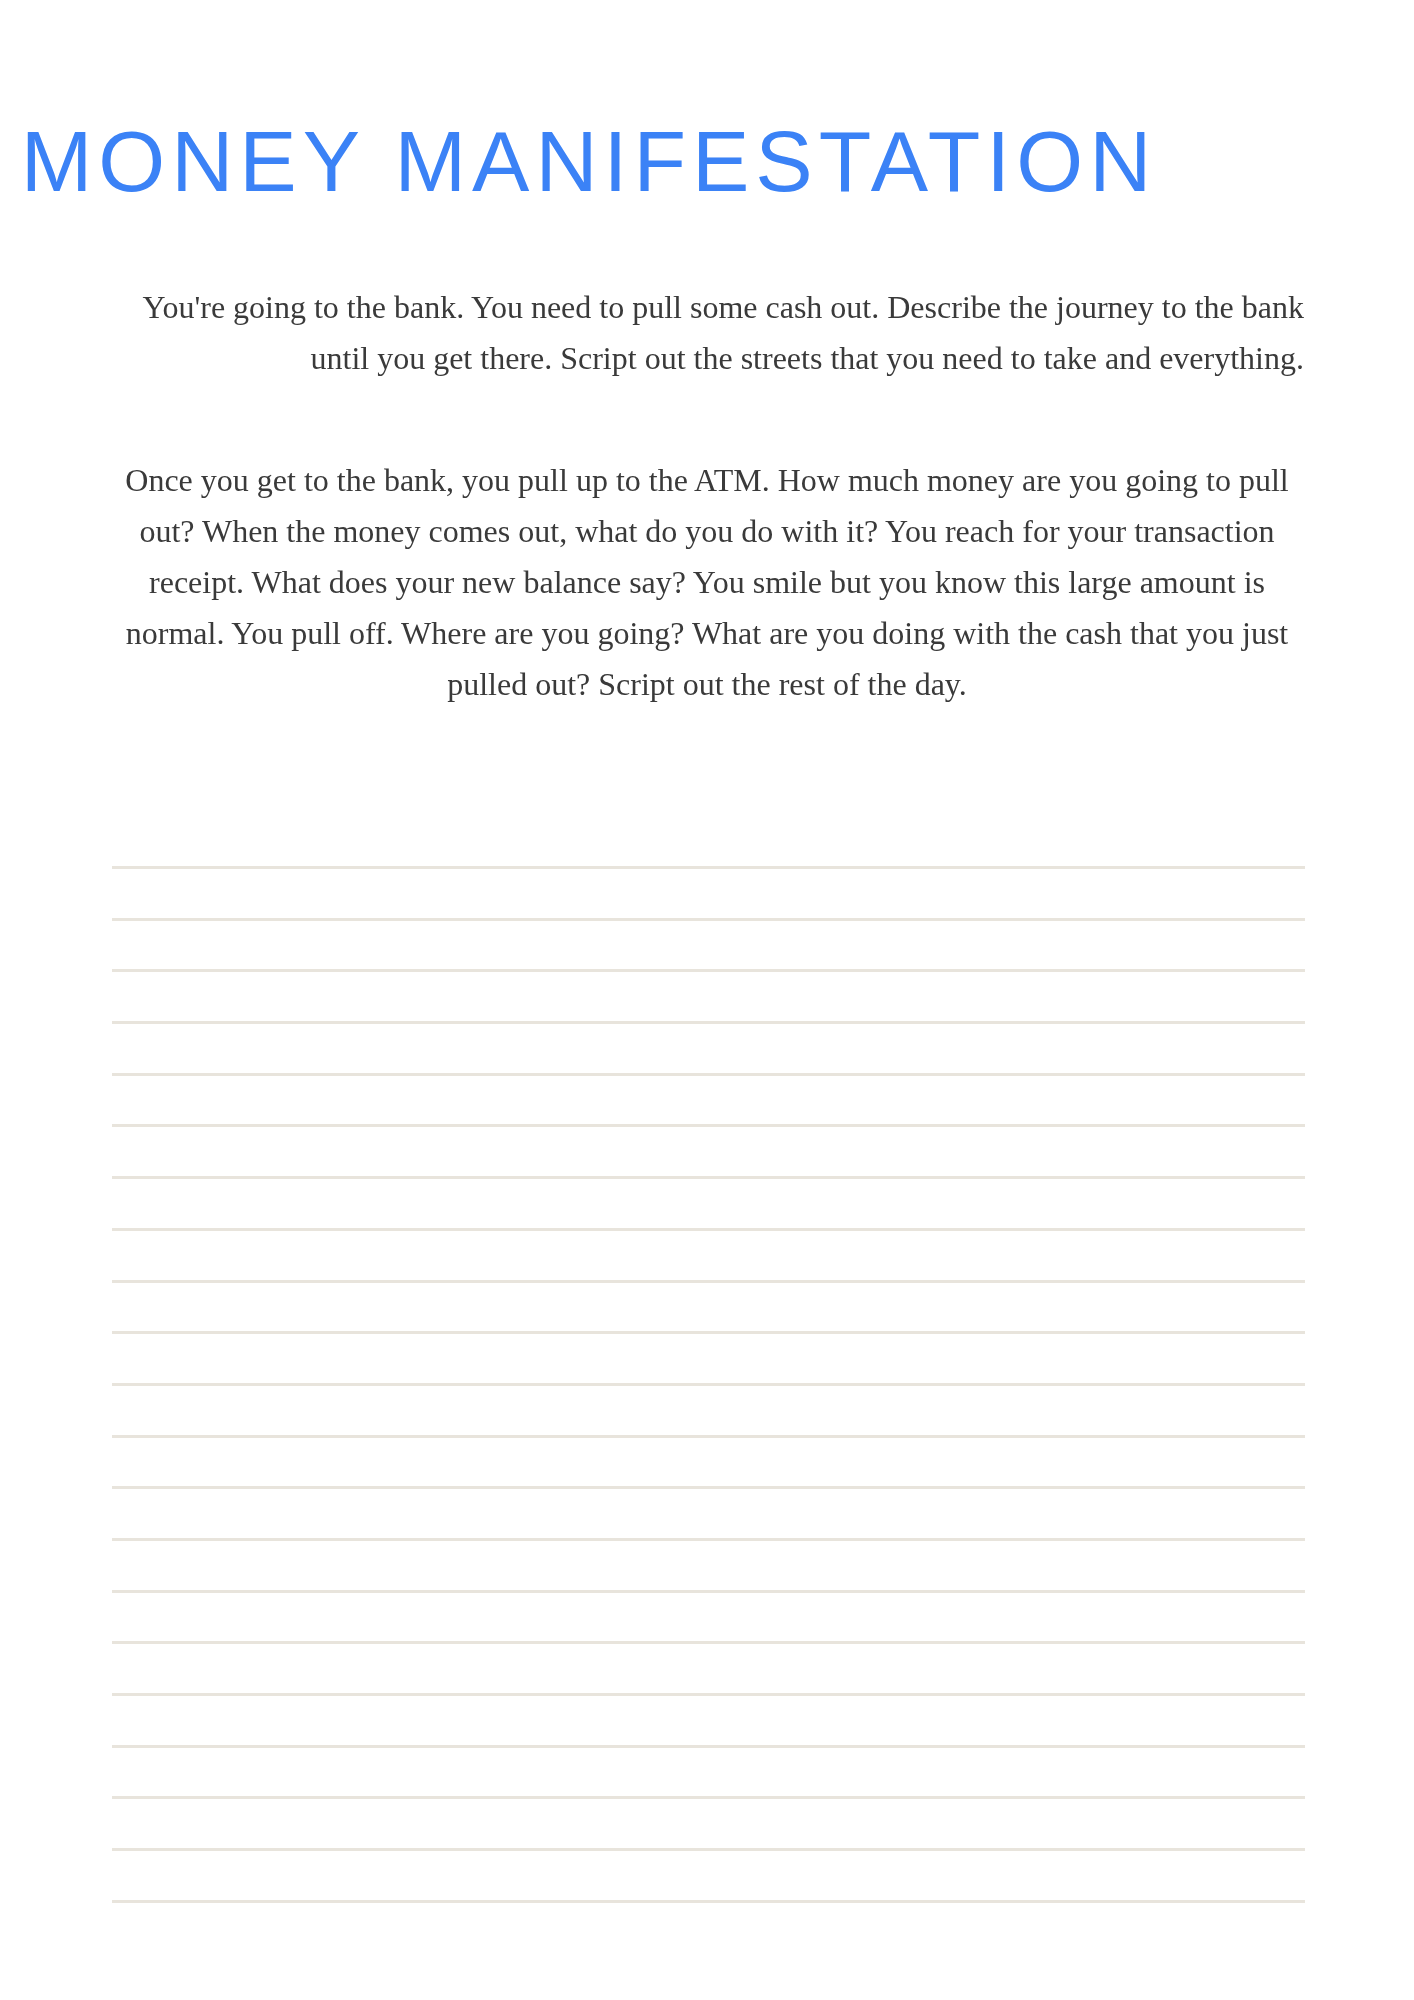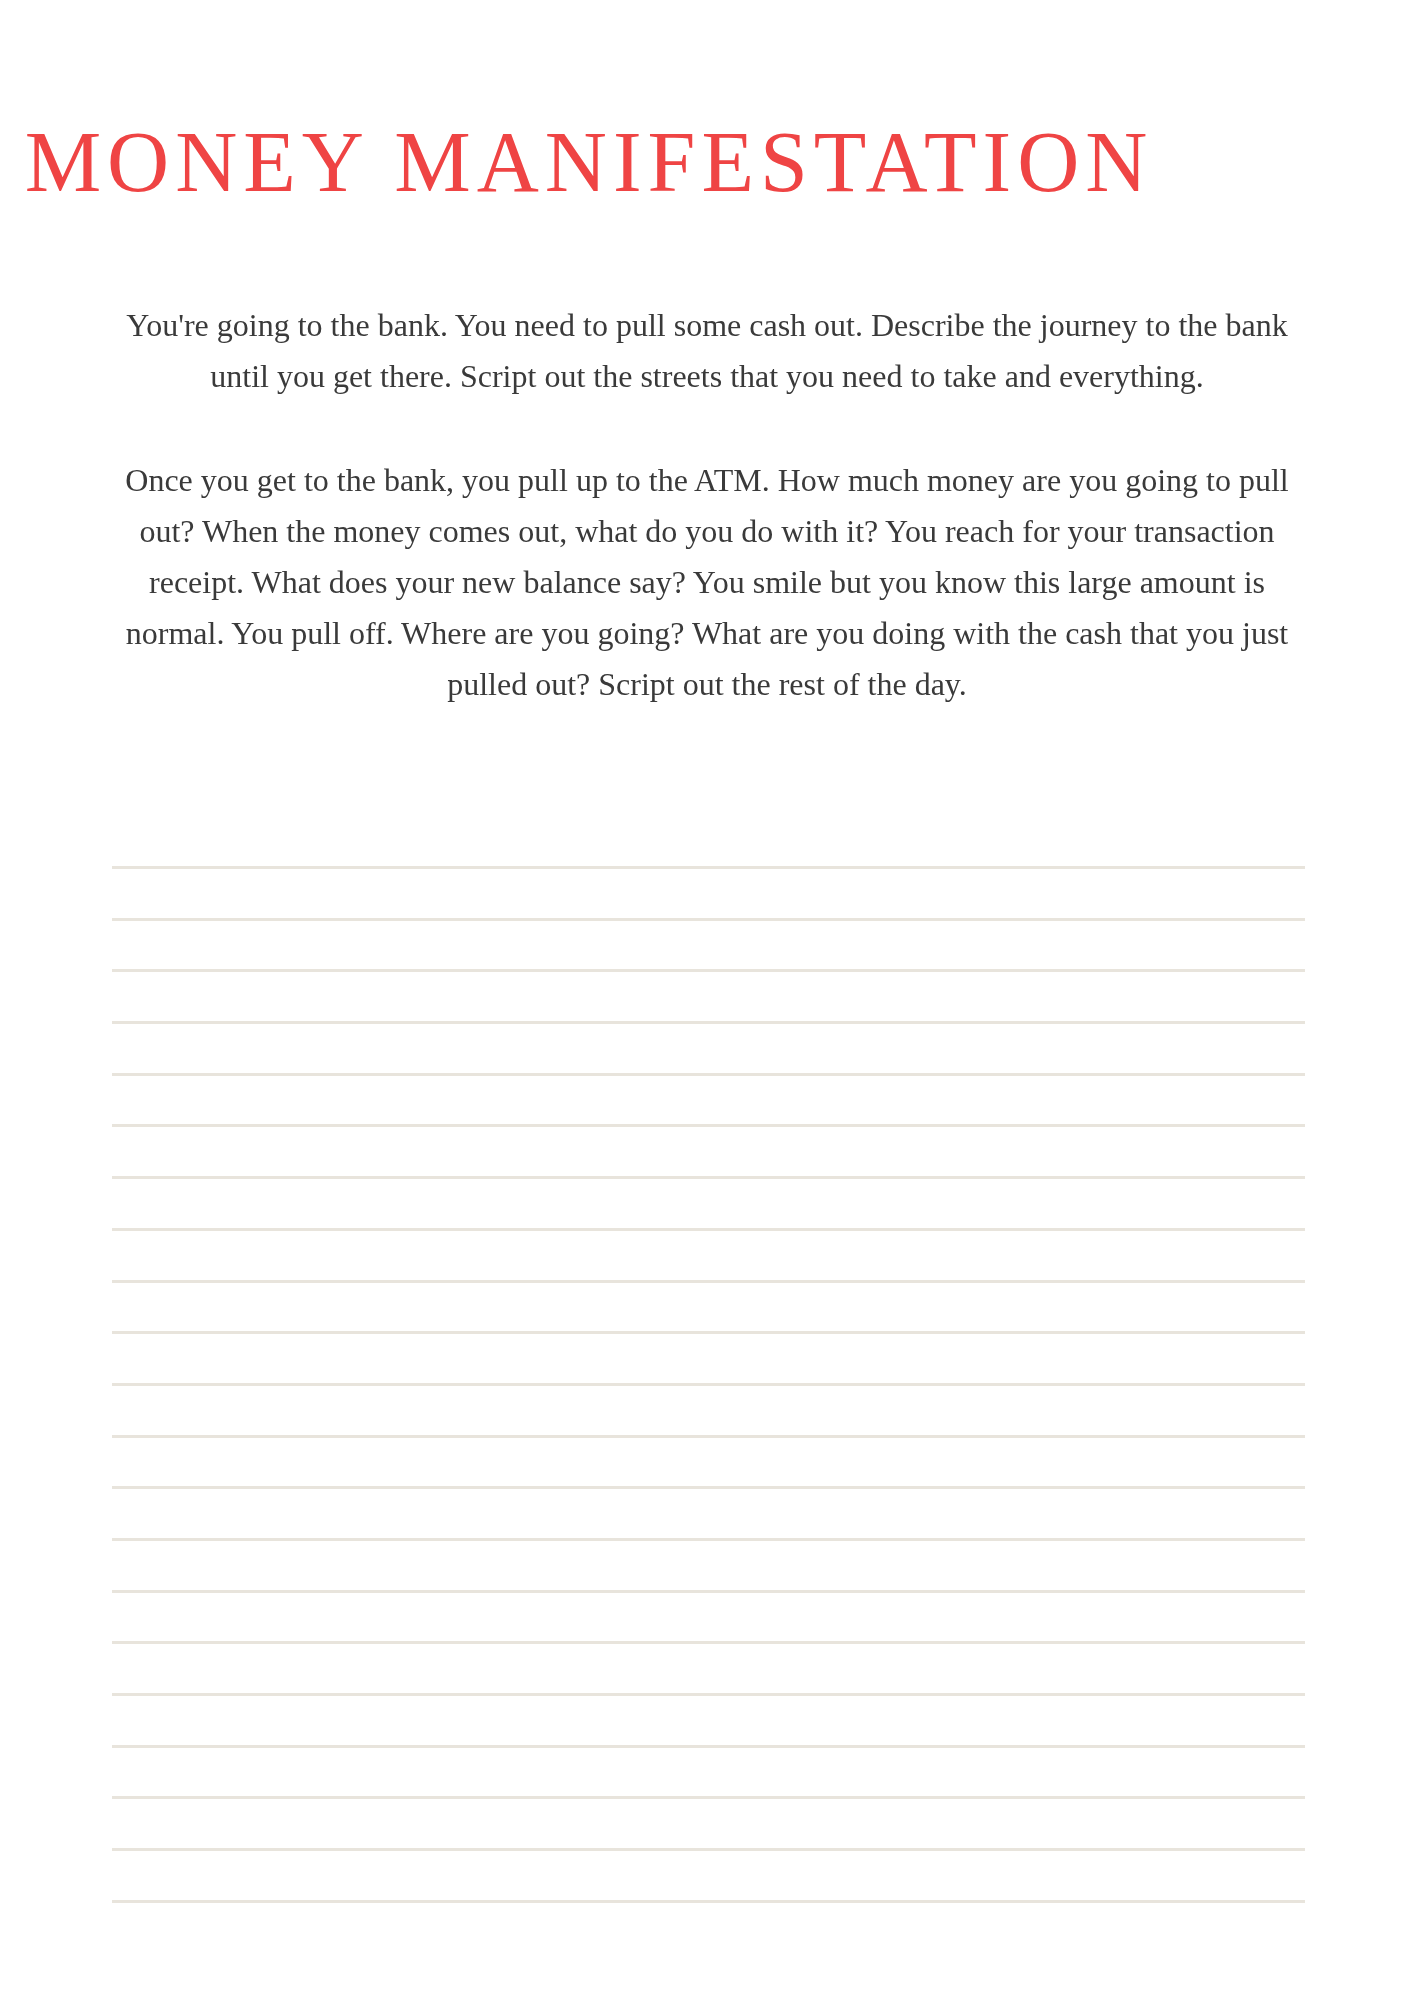--- a/index.html
+++ b/index.html
@@ -1,21 +1,21 @@
 <!DOCTYPE html>
 <html><head>
 <meta charset="utf-8">
 <style>
   html,body{margin:0;padding:0;background:#fff;}
   body{width:1414px;height:2000px;position:relative;overflow:hidden;}
   .title{position:absolute;left:0;width:1178px;top:112px;text-align:center;
-    font-family:Liberation Serif, serif;font-size:86px;letter-spacing:6px;color:#ef4444;font-weight:normal;margin:0;}
+    font-family:Liberation Sans, sans-serif;font-size:86px;letter-spacing:6px;color:#3b82f6;font-weight:normal;margin:0;}
   .para{position:absolute;left:110px;width:1194px;text-align:center;
     font-family:"Liberation Serif","DejaVu Serif",serif;font-size:32px;line-height:51px;color:#3a3a3a;margin:0;}
-  .p1{top:300px;}
+  .p1{top:282px;text-align:right;}
   .p2{top:455px;}
   .lines{position:absolute;left:112px;width:1193px;top:866px;}
   .line{height:3px;background:#e8e4dc;margin-bottom:48.7px;}
 </style>
 </head>
 <body>
 
 <h1 class="title">MONEY MANIFESTATION</h1>
 <p class="para p1">You're going to the bank. You need to pull some cash out. Describe the journey to the bank until you get there. Script out the streets that you need to take and everything.</p>
 <p class="para p2">Once you get to the bank, you pull up to the ATM. How much money are you going to pull out? When the money comes out, what do you do with it? You reach for your transaction receipt. What does your new balance say? You smile but you know this large amount is normal. You pull off. Where are you going? What are you doing with the cash that you just pulled out? Script out the rest of the day.</p>

